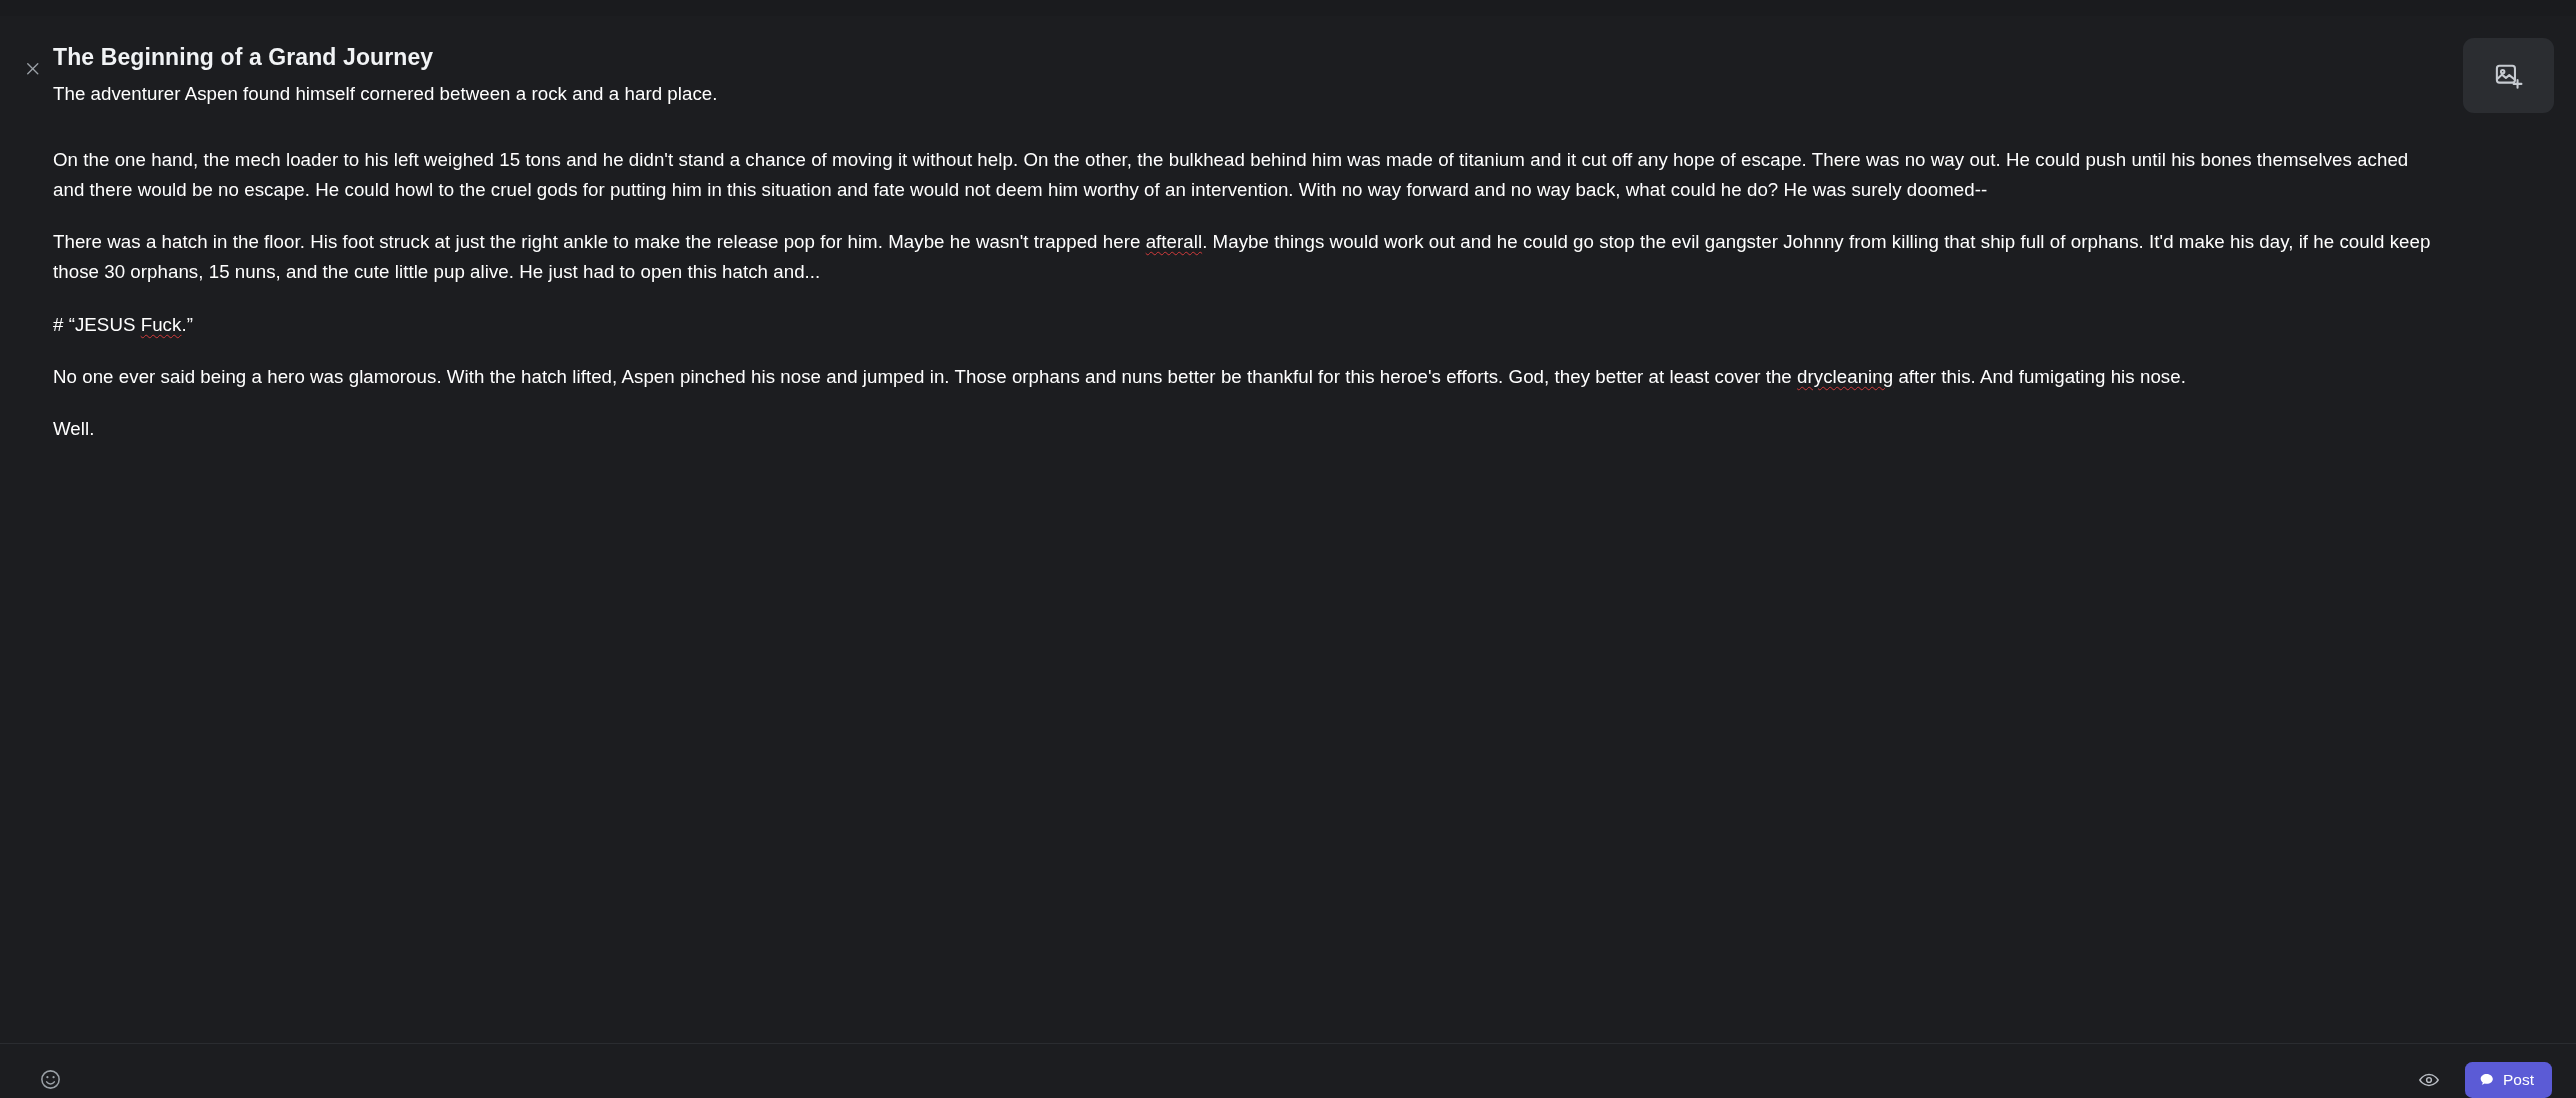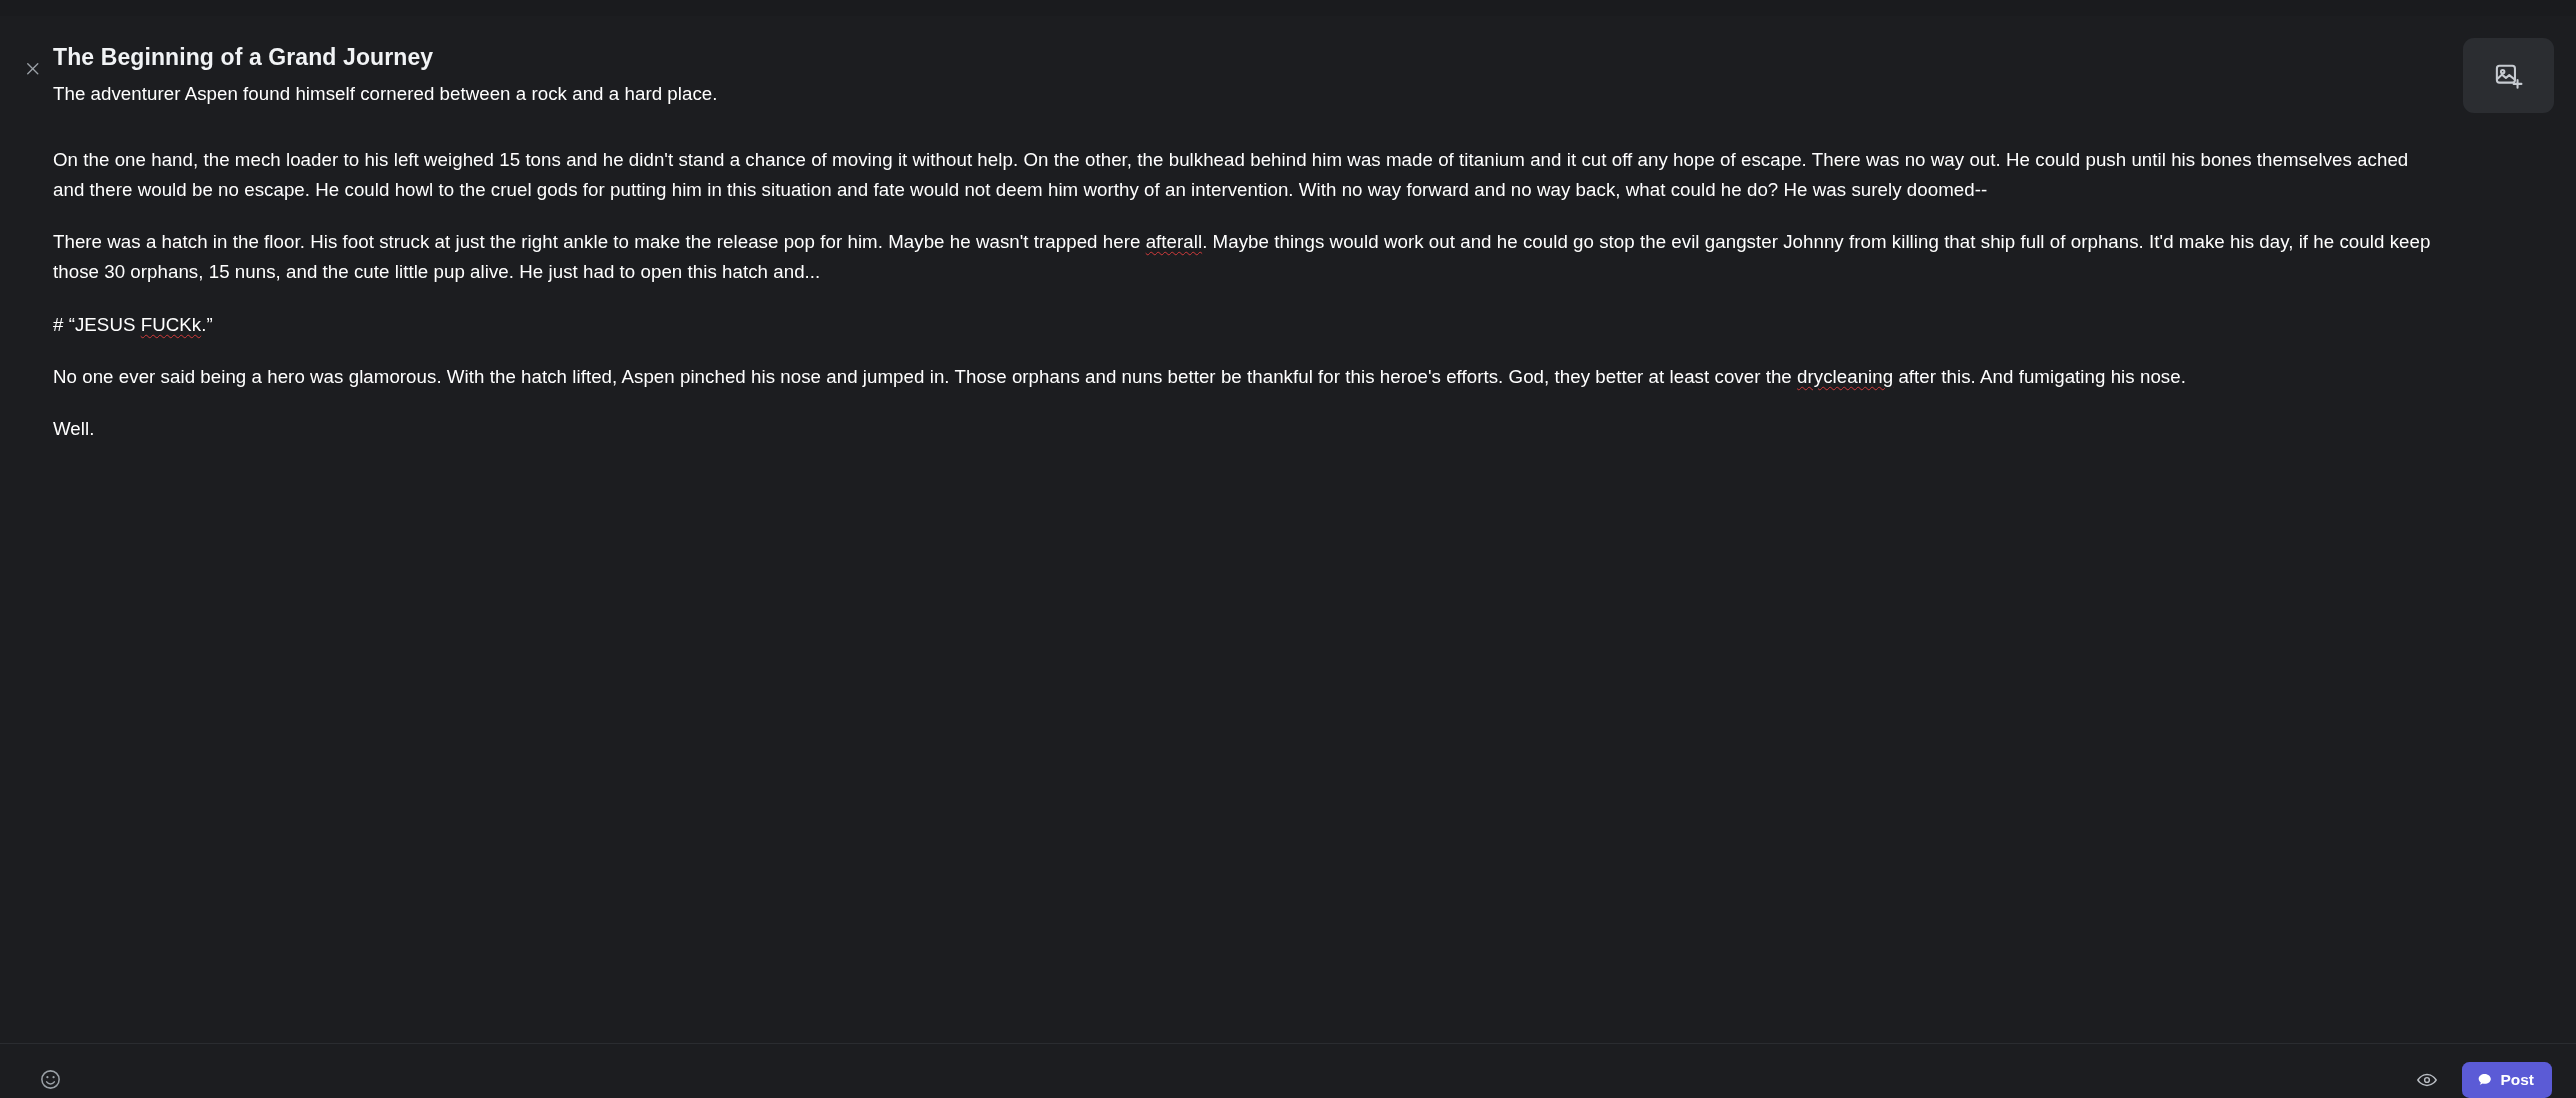--- a/index.html
+++ b/index.html
@@ -137,21 +137,21 @@
     color: #b8bcc2;
   }
 
   .post-button {
     display: flex;
     align-items: center;
     gap: 8.2px;
     background: #5b5bd6;
     color: #ffffff;
     font-size: 15.5px;
-    font-weight: 700;
+    font-weight: 400;
     border: none;
     border-radius: 7.3px;
     padding: 9px 18px 9px 14.6px;
     cursor: pointer;
     font-family: "Liberation Sans", sans-serif;
     justify-content: space-between;
   }
   .post-button svg { display: block; }
 </style>
 </head>
@@ -171,21 +171,21 @@
     <div class="doc">
 
       <h1 class="doc-title">The Beginning of a Grand Journey</h1>
 
       <p class="first"><span>The adventurer Aspen found himself cornered between a rock and a hard place.</span></p>
 
       <p><span>On the one hand, the mech loader to his left weighed 15 tons and he didn't stand a chance of moving it without help. On the other, the bulkhead behind him was made of titanium and it cut off any hope of escape. There was no way out. He could push until his bones themselves ached and there would be no escape. He could howl to the cruel gods for putting him in this situation and fate would not deem him worthy of an intervention. With no way forward and no way back, what could he do? He was surely doomed--</span></p>
 
       <p><span>There was a hatch in the floor. His foot struck at just the right ankle to make the release pop for him. Maybe he wasn't trapped here </span><span class="spellcheck">afterall</span><span>. Maybe things would work out and he could go stop the evil gangster Johnny from killing that ship full of orphans. It'd make his day, if he could keep those 30 orphans, 15 nuns, and the cute little pup alive. He just had to open this hatch and...</span></p>
 
-      <p><span># “JESUS </span><span class="spellcheck">FUCKk</span><span>.”</span></p>
+      <p><span># “JESUS </span><span class="spellcheck">Fuck</span><span>.”</span></p>
 
 
       <p><span>No one ever said being a hero was glamorous. With the hatch lifted, Aspen pinched his nose and jumped in. Those orphans and nuns better be thankful for this heroe's efforts. God, they better at least cover the </span><span class="spellcheck">drycleaning</span><span> after this. And fumigating his nose.</span></p>
 
       <p><span>Well.</span></p>
     </div>
 
     <div class="image-button">
       <span>
         <svg width="31" height="31" viewBox="0 0 24 24" fill="none" stroke="#c7cbd1" stroke-width="1.6" stroke-linecap="round" stroke-linejoin="round">

